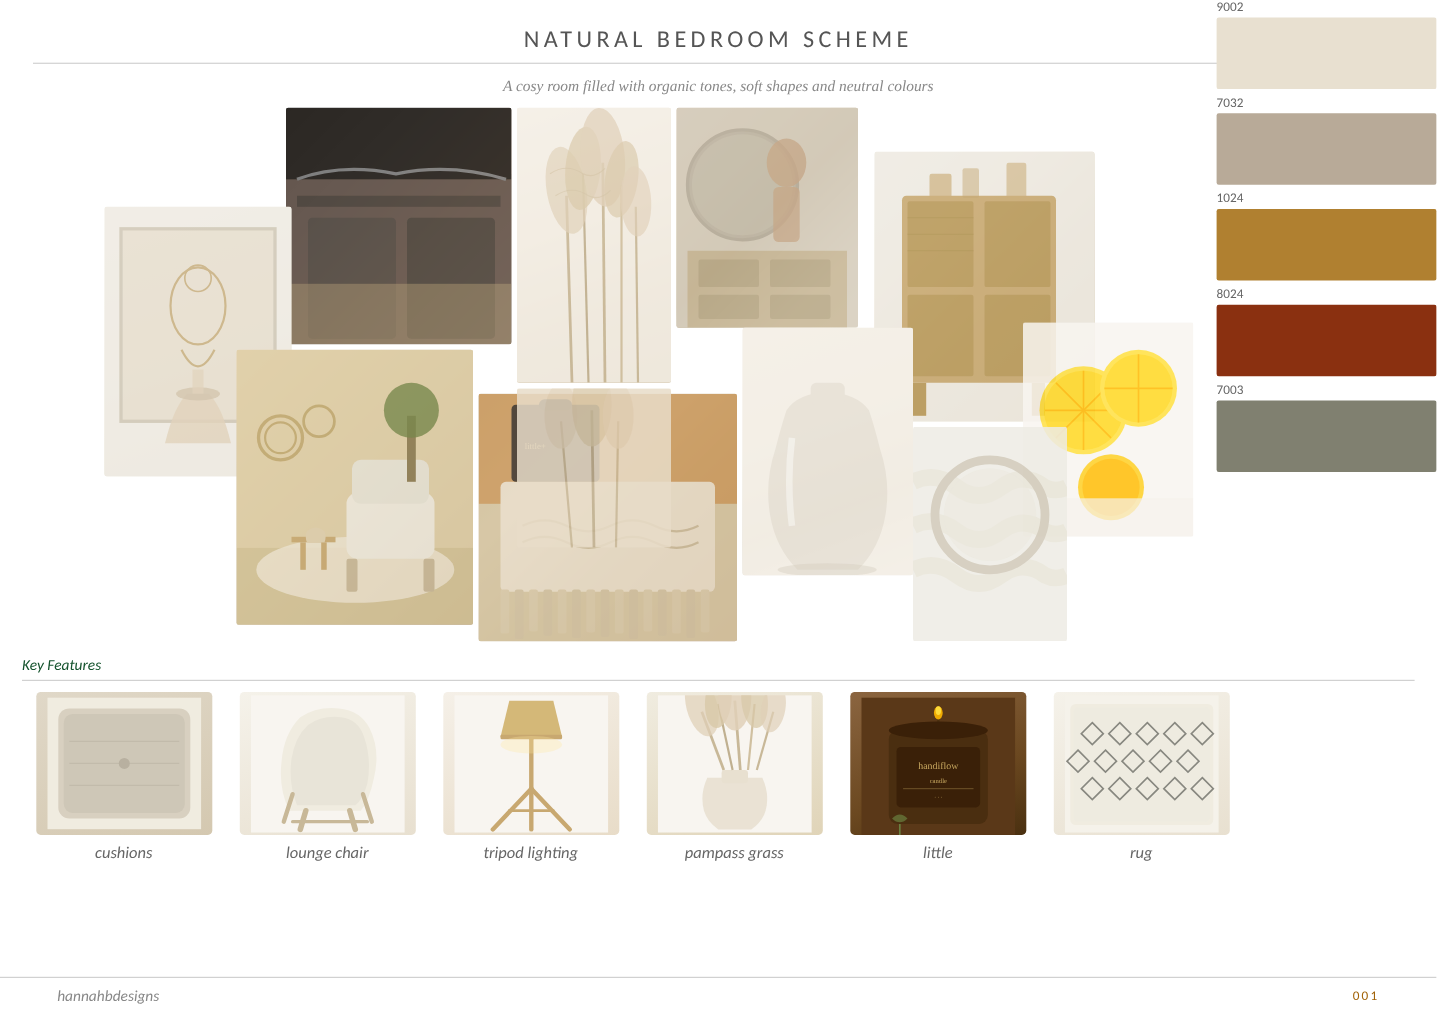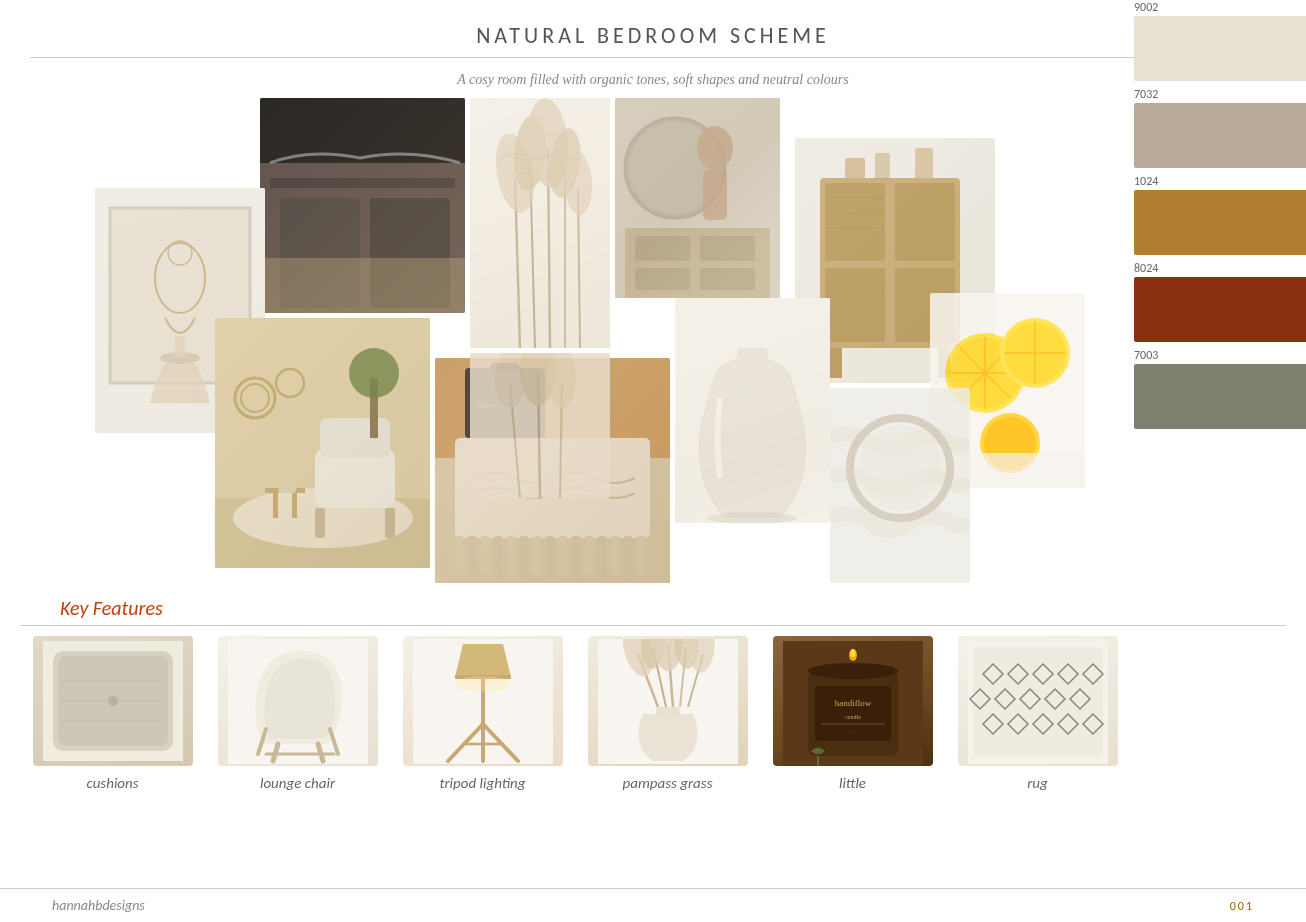--- a/index.html
+++ b/index.html
@@ -42,21 +42,21 @@
       position: relative;
       height: 500px;
       margin: 0 20px;
     }
 
     
     .swatches {
       position: absolute;
       right: 0;
       top: 0;
-      width: 172px;
+      width: 200px;
       display: flex;
       flex-direction: column;
       gap: 6px;
     }
     .swatch-item {
       display: flex;
       flex-direction: column;
     }
     .swatch-label {
       font-size: 12px;
@@ -106,25 +106,24 @@
       justify-content: center;
       opacity: 0.85;
     }
 
     
     .key-features {
       margin: 8px 20px 0;
     }
     .key-features-title {
       font-style: italic;
-      font-size: 20px;
-      color: #c2410c;
+      font-size: 14px;
+      color: #14532d;
       font-family: 'Gill Sans', Calibri, sans-serif;
       margin-bottom: 5px;
-      margin-left: 40px;
     }
     .kf-divider {
       border: none;
       border-top: 1px solid #ccc;
       margin-bottom: 10px;
     }
     .features-row {
       display: flex;
       justify-content: flex-start;
       gap: 0;

